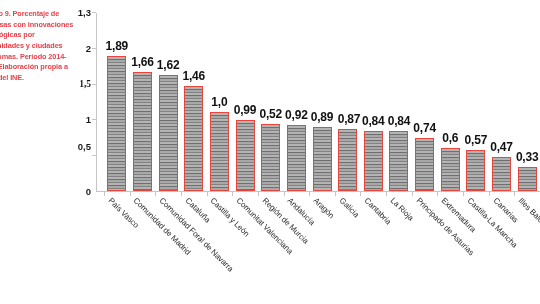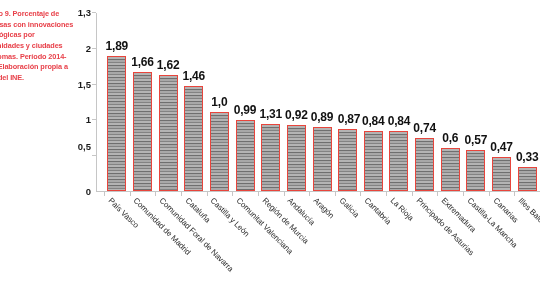--- a/index.html
+++ b/index.html
@@ -138,21 +138,21 @@
 
   <div id="plot">
     <div id="yaxis-line"></div>
     <div id="xaxis-line"></div>
     <div id="yticks">
         <div class="ytick-label" style="top: 181px;">0</div>
         <div class="ytick-label" style="top: 136px;">0,5</div>
         <div class="ytick-mark" style="top: 145.2px;"></div>
         <div class="ytick-label" style="top: 109.4px;">1</div>
         <div class="ytick-mark" style="top: 109.4px;"></div>
-        <div class="ytick-label" style="top: 73.6px;">1,5</div>
+        <div class="ytick-label" style="top: 73.6px; font-family: Liberation Serif, serif;">1,5</div>
         <div class="ytick-mark" style="top: 73.6px;"></div>
         <div class="ytick-label" style="top: 37.8px;">2</div>
         <div class="ytick-mark" style="top: 37.8px;"></div>
         <div class="ytick-label" style="top: 2px;">1,3</div>
         <div class="ytick-mark" style="top: 2px;"></div>
       </div>
     <div id="xticks">
         <div class="xtick-mark" style="left: 8px;"></div>
         <div class="xtick-mark" style="left: 33.6471px;"></div>
         <div class="xtick-mark" style="left: 59.2941px;"></div>
@@ -178,21 +178,21 @@
         <div class="bar-label" style="left: 46.4706px; bottom: 122.856px;">1,66</div>
         <div class="bar" style="left: 62.6176px; width: 19px; height: 115.992px;"></div>
         <div class="bar-label" style="left: 72.1176px; bottom: 119.992px;">1,62</div>
         <div class="bar" style="left: 88.2647px; width: 19px; height: 104.536px;"></div>
         <div class="bar-label" style="left: 97.7647px; bottom: 108.536px;">1,46</div>
         <div class="bar" style="left: 113.912px; width: 19px; height: 78.76px;"></div>
         <div class="bar-label" style="left: 123.412px; bottom: 82.76px;">1,0</div>
         <div class="bar" style="left: 139.559px; width: 19px; height: 70.884px;"></div>
         <div class="bar-label" style="left: 149.059px; bottom: 74.884px;">0,99</div>
         <div class="bar" style="left: 165.206px; width: 19px; height: 67.304px;"></div>
-        <div class="bar-label" style="left: 174.706px; bottom: 71.304px;">1,31</div>
+        <div class="bar-label" style="left: 174.706px; bottom: 71.304px;">0,52</div>
         <div class="bar" style="left: 190.853px; width: 19px; height: 65.872px;"></div>
         <div class="bar-label" style="left: 200.353px; bottom: 69.872px;">0,92</div>
         <div class="bar" style="left: 216.5px; width: 19px; height: 63.724px;"></div>
         <div class="bar-label" style="left: 226px; bottom: 67.724px;">0,89</div>
         <div class="bar" style="left: 242.147px; width: 19px; height: 62.292px;"></div>
         <div class="bar-label" style="left: 253px; bottom: 66.292px;">0,87</div>
         <div class="bar" style="left: 267.794px; width: 19px; height: 60.144px;"></div>
         <div class="bar-label" style="left: 277.294px; bottom: 64.144px;">0,84</div>
         <div class="bar" style="left: 293.441px; width: 19px; height: 60.144px;"></div>
         <div class="bar-label" style="left: 302.941px; bottom: 64.144px;">0,84</div>

